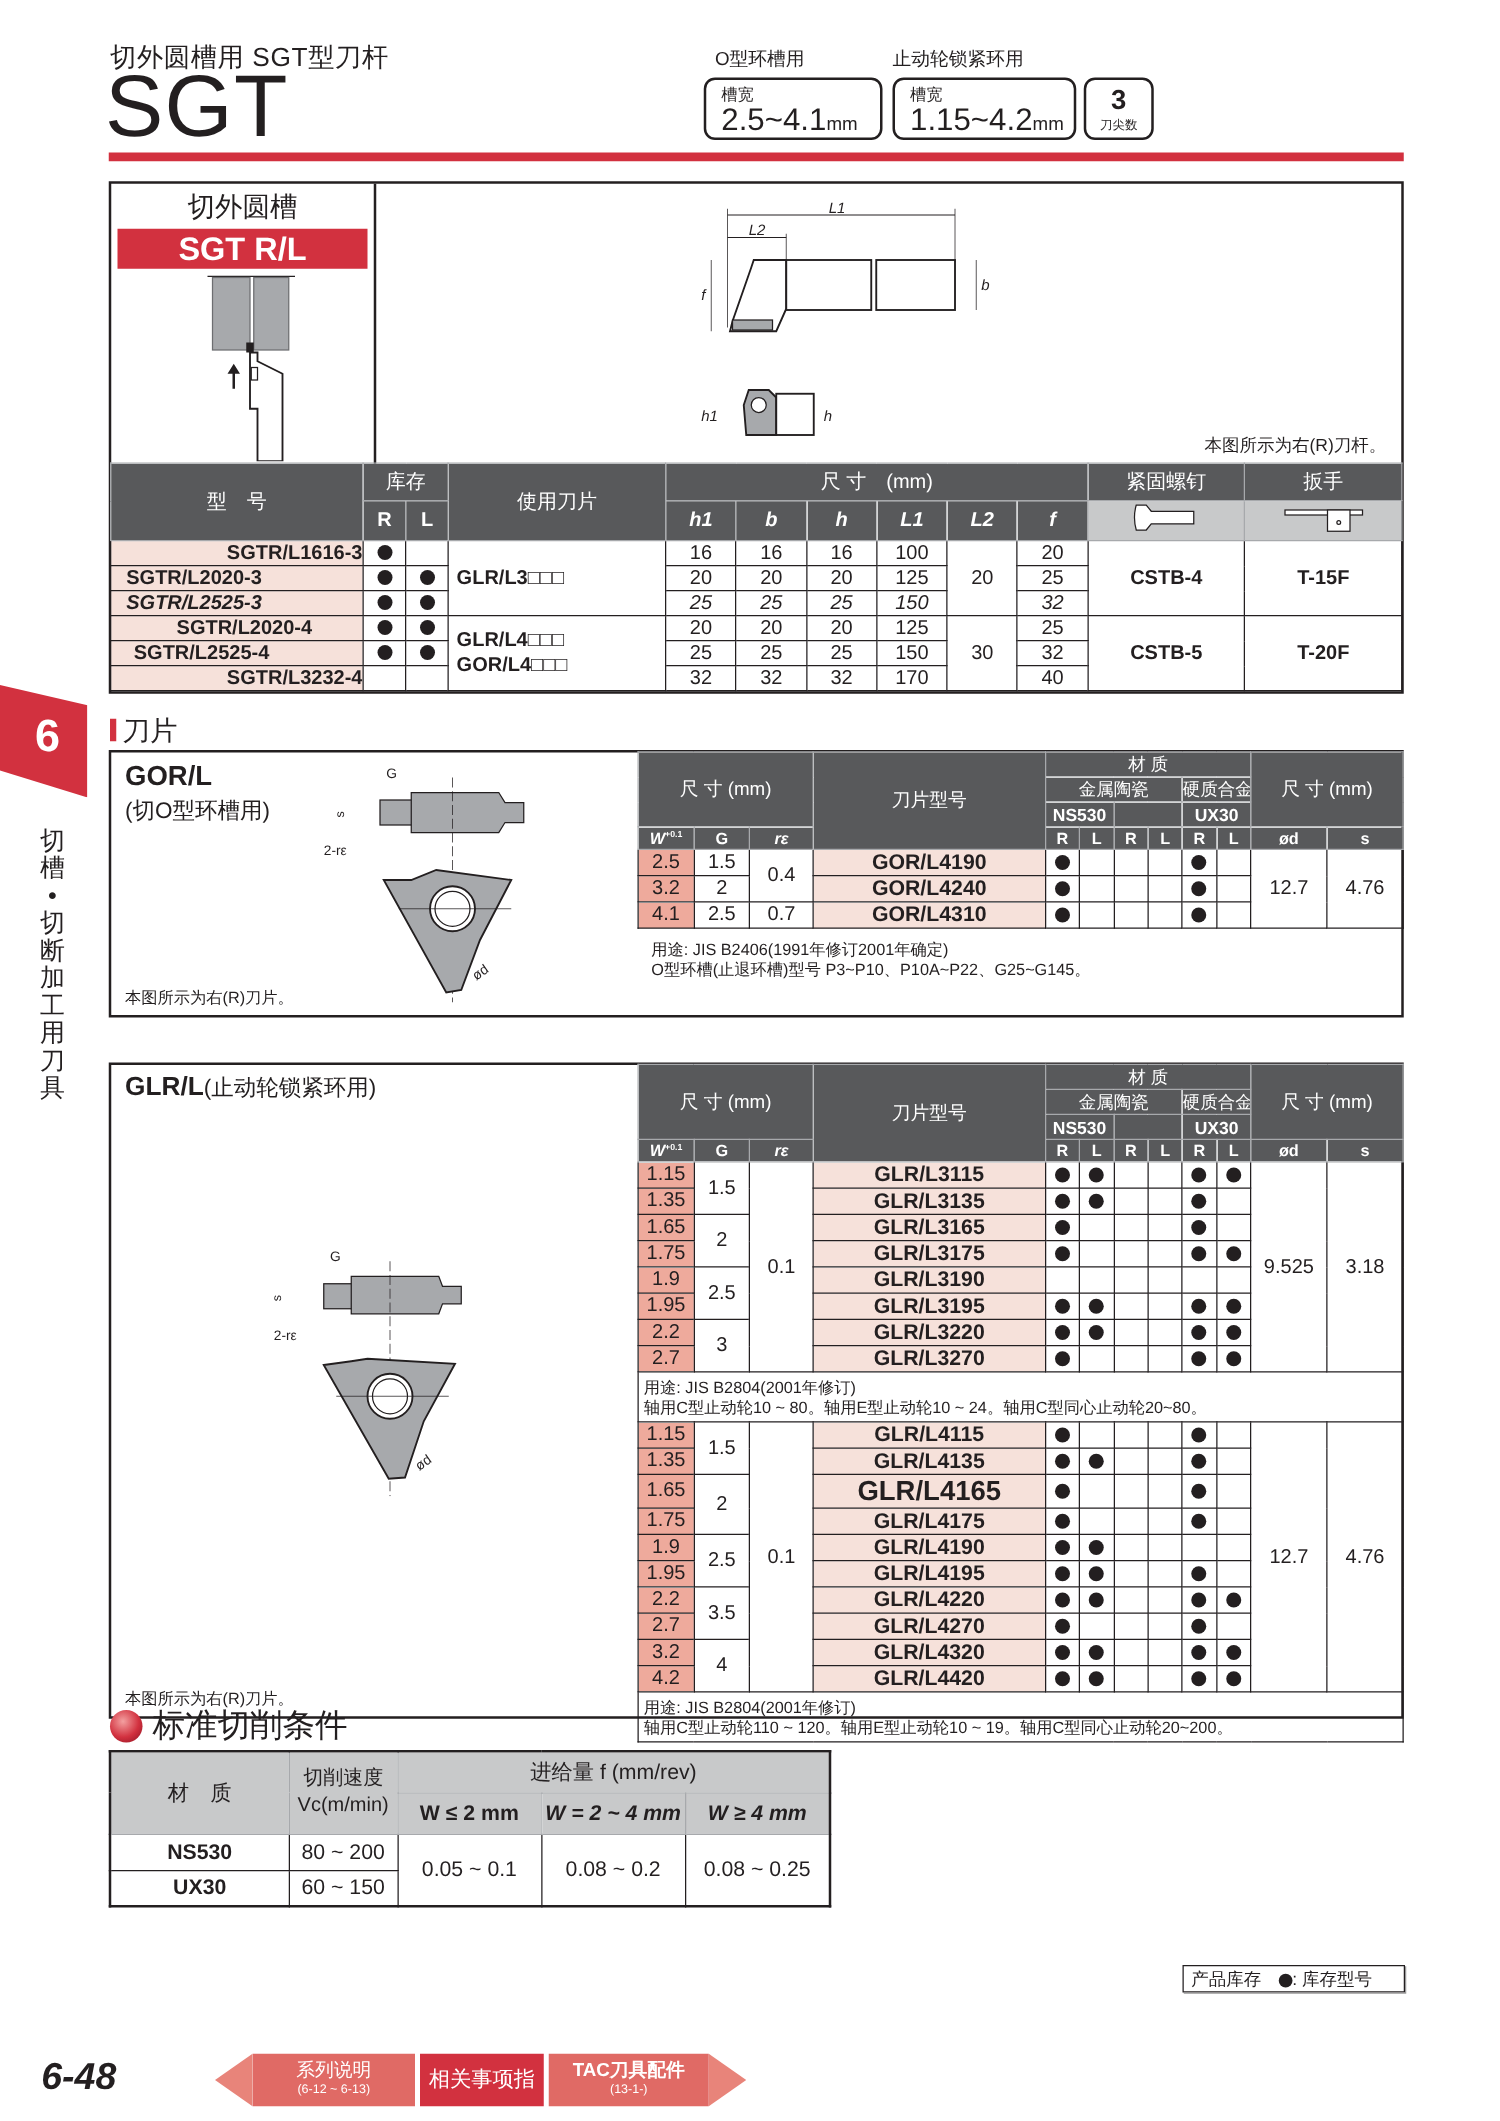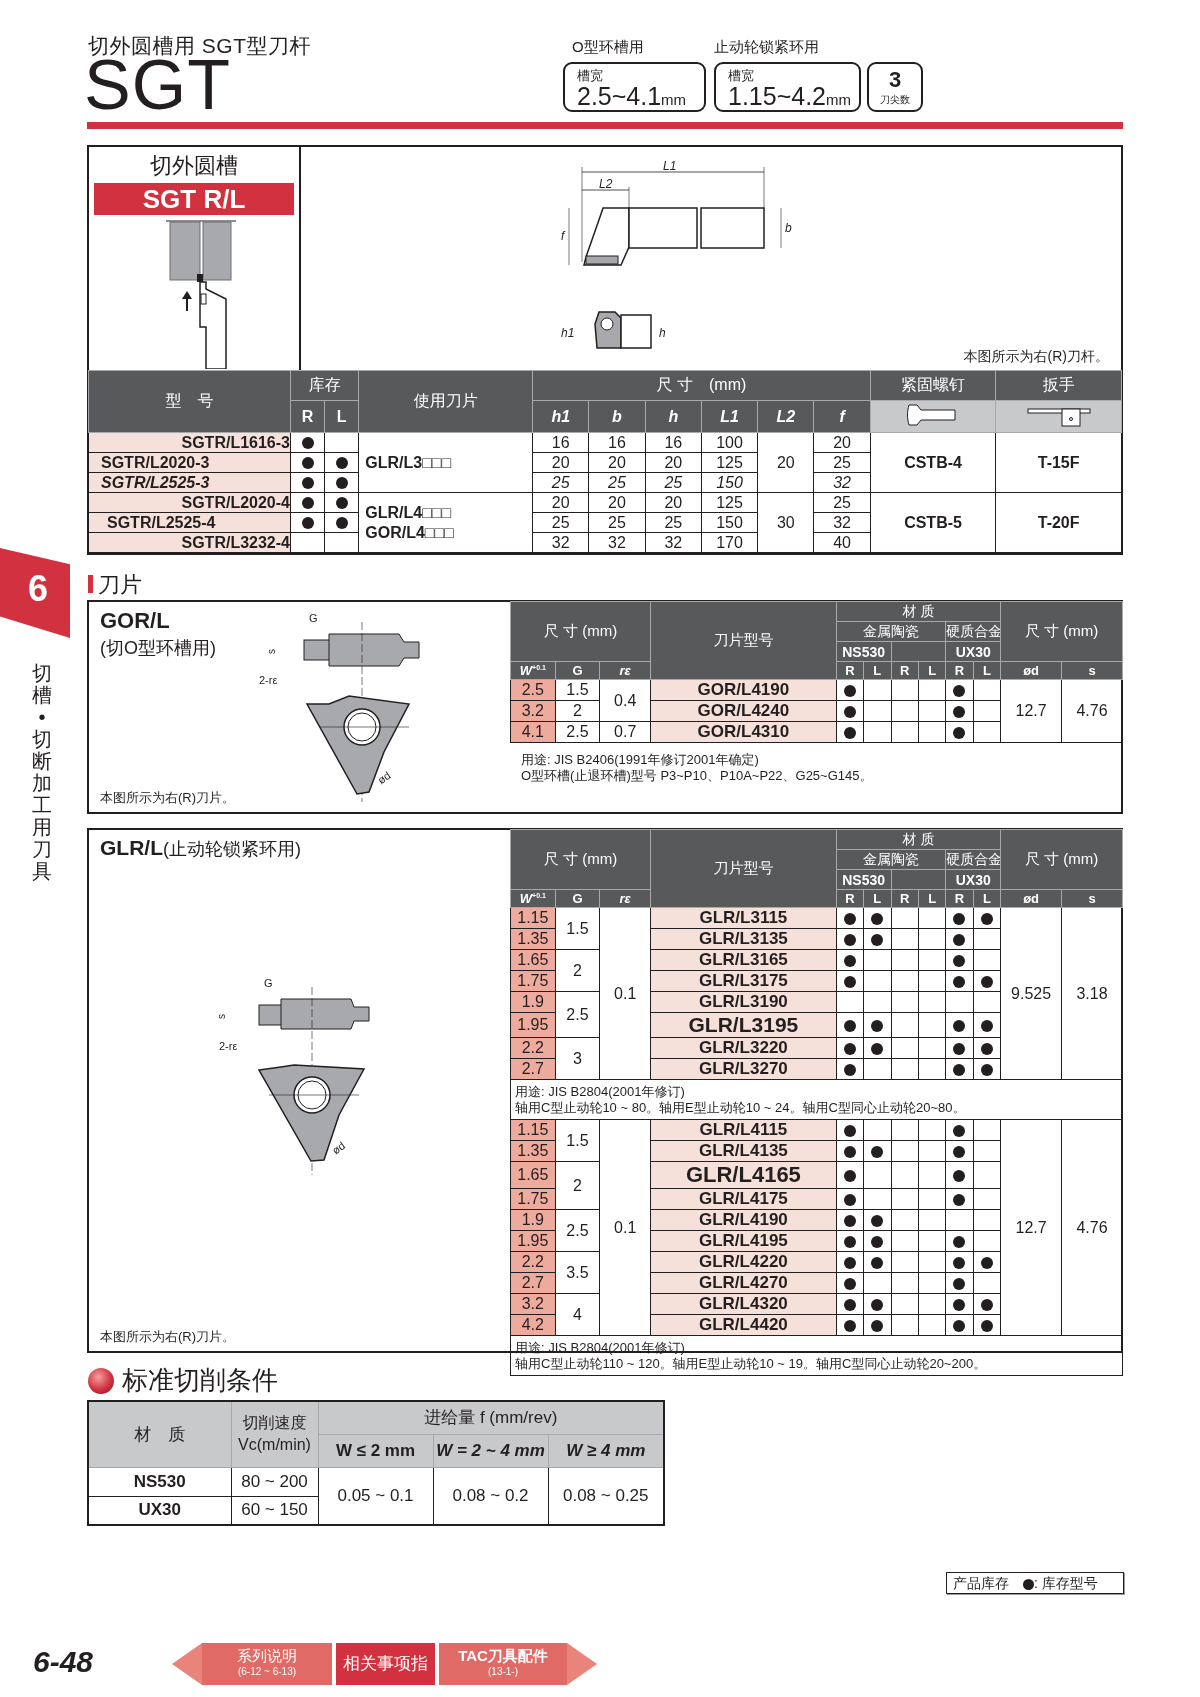--- a/index.html
+++ b/index.html
@@ -175,21 +175,21 @@
           <td class="pink bold" style="text-align:left;padding-left:12px">SGTR/L2525-3</td>
           <td><span class="dot"></span></td>
           <td><span class="dot"></span></td>
           <td>25</td>
           <td>25</td>
           <td>25</td>
           <td>150</td>
           <td>32</td>
         </tr>
         <tr style="height: 20px;">
-          <td class="pink bold" style="text-align:right;padding-left:12px">SGTR/L2020-4</td>
+          <td class="pink bold" style="text-align:center;padding-left:12px">SGTR/L2020-4</td>
           <td><span class="dot"></span></td>
           <td><span class="dot"></span></td>
           <td class="bold" rowspan="3" style="text-align:left;padding-left:6px;white-space:pre;line-height:20px">GLR/L4□□□
 GOR/L4□□□</td>
           <td>20</td>
           <td>20</td>
           <td>20</td>
           <td>125</td>
           <td rowspan="3">30</td>
           <td>25</td>
@@ -325,21 +325,21 @@
           <td></td>
         </tr>
       </tbody>
   </table>
   <div class="abs note" style="left:432px;top:150px;line-height:16px">
     <div>用途: JIS B2406(1991年修订2001年确定)</div>
     <div>O型环槽(止退环槽)型号 P3~P10、P10A~P22、G25~G145。</div>
   </div>
 </div>
 
-<div class="abs box" style="left:87px;top:828px;width:1036px;height:525px">
+<div class="abs box" style="left:87px;top:850px;width:1036px;height:525px">
   <div class="abs" style="left:11px;top:6px;font-size:18px">
     <span class="bold" style="font-size:21px">GLR/L</span><span>(止动轮锁紧环用)</span>
   </div>
   <svg class="abs" style="left:120px;top:145px" width="180" height="200">
     <text x="55" y="12" font-size="11" fill="#231f20">G</text>
     <rect x="50" y="30" width="30" height="20" fill="#a7a9ac" stroke="#231f20"></rect>
     <path d="M72 24 L142 24 L145 32 L160 32 L160 46 L145 46 L142 54 L72 54 Z" fill="#a7a9ac" stroke="#231f20"></path>
     <line x1="103" y1="12" x2="103" y2="200" stroke="#231f20" stroke-dasharray="8 3" stroke-width="0.6"></line>
     <text x="8" y="44" font-size="10" fill="#231f20" transform="rotate(-90 12 40)">s</text>
     <text x="10" y="75" font-size="11" fill="#231f20">2-rε</text>
@@ -448,21 +448,21 @@
           <td class="pink bold" style="font-size:17px">GLR/L3190</td>
           <td></td>
           <td></td>
           <td></td>
           <td></td>
           <td></td>
           <td></td>
         </tr>
         <tr style="height: 20px;">
           <td class="pinkd">1.95</td>
-          <td class="pink bold" style="font-size:21px">GLR/L3195</td>
+          <td class="pink bold" style="font-size:17px">GLR/L3195</td>
           <td><span class="dot"></span></td>
           <td><span class="dot"></span></td>
           <td></td>
           <td></td>
           <td><span class="dot"></span></td>
           <td><span class="dot"></span></td>
         </tr>
         <tr style="height: 20px;">
           <td class="pinkd">2.2</td>
           <td rowspan="2">3</td>

